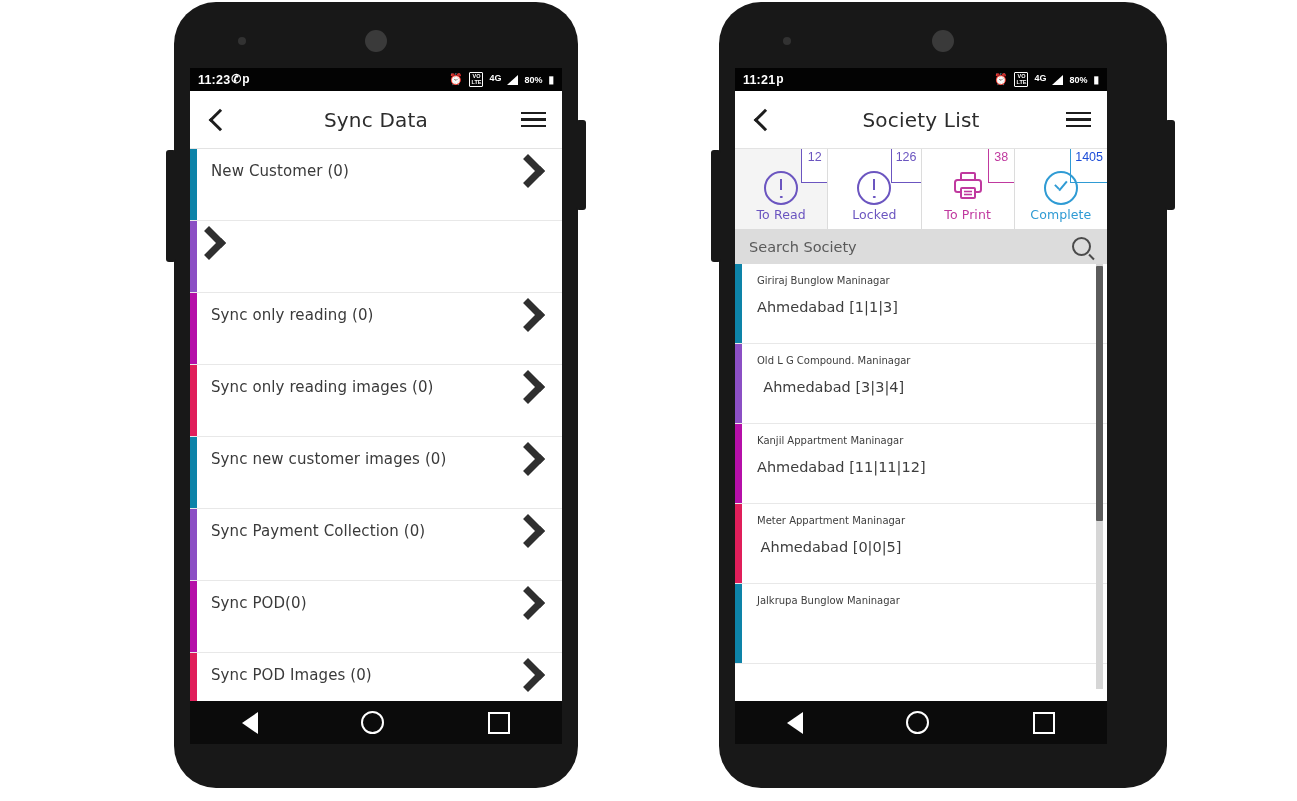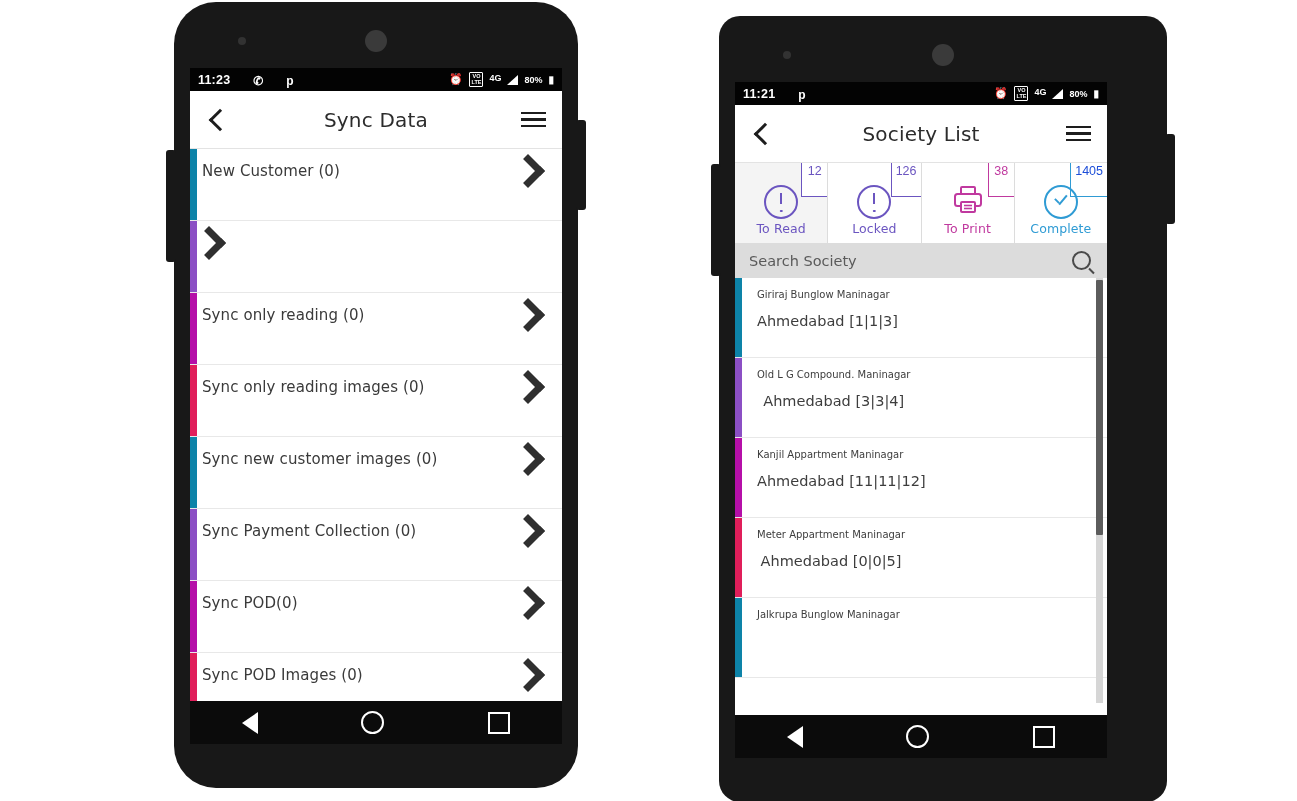--- a/index.html
+++ b/index.html
@@ -6,21 +6,21 @@
   body{
     width:1297px;height:801px;background:#ffffff;
     font-family:"DejaVu Sans", sans-serif;
     overflow:hidden;position:relative;
   }
   .stage{position:absolute;inset:0;}
 
   
   .phone{position:absolute;background:#181818;border-radius:42px;}
   .phone.left{left:174px;top:2px;width:404px;height:786px;}
-  .phone.right{left:719px;top:16px;width:448px;height:786px;border-radius:21px;}
+  .phone.right{left:719px;top:2px;width:448px;height:786px;}
 
   .side-btn{position:absolute;background:#181818;border-radius:3px;}
   .side-btn.lt{left:-8px;top:148px;width:10px;height:112px;}
   .side-btn.rt{right:-8px;top:118px;width:10px;height:90px;}
 
   .earpiece{position:absolute;top:28px;left:50%;transform:translateX(-50%);
     width:22px;height:22px;border-radius:50%;background:#3a3a3a;}
   .sensor{position:absolute;top:35px;width:8px;height:8px;border-radius:50%;
     background:#323232;}
   .phone.left .sensor{left:64px;}
@@ -28,21 +28,21 @@
 
   
   .screen{position:absolute;left:16px;top:66px;width:372px;height:655px;
     background:#ffffff;overflow:hidden;}
   .phone.right .screen{left:16px;top:66px;width:372px;height:655px;}
 
   
   .statusbar{height:23px;background:#030303;color:#ffffff;display:flex;
     align-items:center;padding:0 8px;font-size:12.5px;font-weight:bold;
     font-family:"Liberation Sans", sans-serif;}
-  .sb-left{display:flex;align-items:flex-end;gap:23px;}
+  .sb-left{display:flex;align-items:flex-start;gap:1px;}
   .sb-right{margin-left:auto;display:flex;align-items:center;gap:6px;}
   .sb-time{letter-spacing:0.2px;}
   .ic{display:inline-block;line-height:1;}
   .ic-wa{font-size:12px;}
   .ic-p{font-size:12px;font-weight:bold;}
   .ic-alarm{font-size:11px;}
   .vo-lte{border:1px solid #fff;font-size:5.5px;line-height:5.6px;
     padding:0.5px 1px;text-align:center;font-weight:bold;border-radius:1px;}
   .g4{font-size:9px;position:relative;top:-2px;}
   .sig{width:0;height:0;border-left:11px solid transparent;
@@ -60,21 +60,21 @@
     letter-spacing:0.2px;pointer-events:none;}
   .hamb{margin-left:auto;display:flex;flex-direction:column;gap:4px;
     cursor:pointer;z-index:2;}
   .hamb span{display:block;width:25px;height:2.4px;background:#1d1d1d;}
 
   
   .synclist{height:575px;overflow:hidden;background:#ffffff;}
   .syncrow{height:71px;display:flex;align-items:flex-start;
     border-bottom:1px solid #e8e8e8;position:relative;background:#fff;}
   .accent{width:7px;align-self:stretch;flex:0 0 7px;}
-  .syncrow .label{padding:13px 0 0 5px;font-size:15px;color:#3a3a3a;
+  .syncrow .label{padding:13px 0 0 14px;font-size:15px;color:#3a3a3a;
     flex:1;letter-spacing:0.1px;}
   .chev{margin:10px 22px 0 0;width:17px;height:17px;
     border-right:7px solid #2f2f2f;border-bottom:7px solid #2f2f2f;
     transform:rotate(-45deg);flex:0 0 auto;}
 
   
   .tabs{display:flex;height:80px;background:#ffffff;}
   .tab{flex:1;position:relative;display:flex;flex-direction:column;
     align-items:center;justify-content:flex-end;padding-bottom:7px;
     border-right:1px solid #dcdcdc;cursor:pointer;background:#ffffff;}

